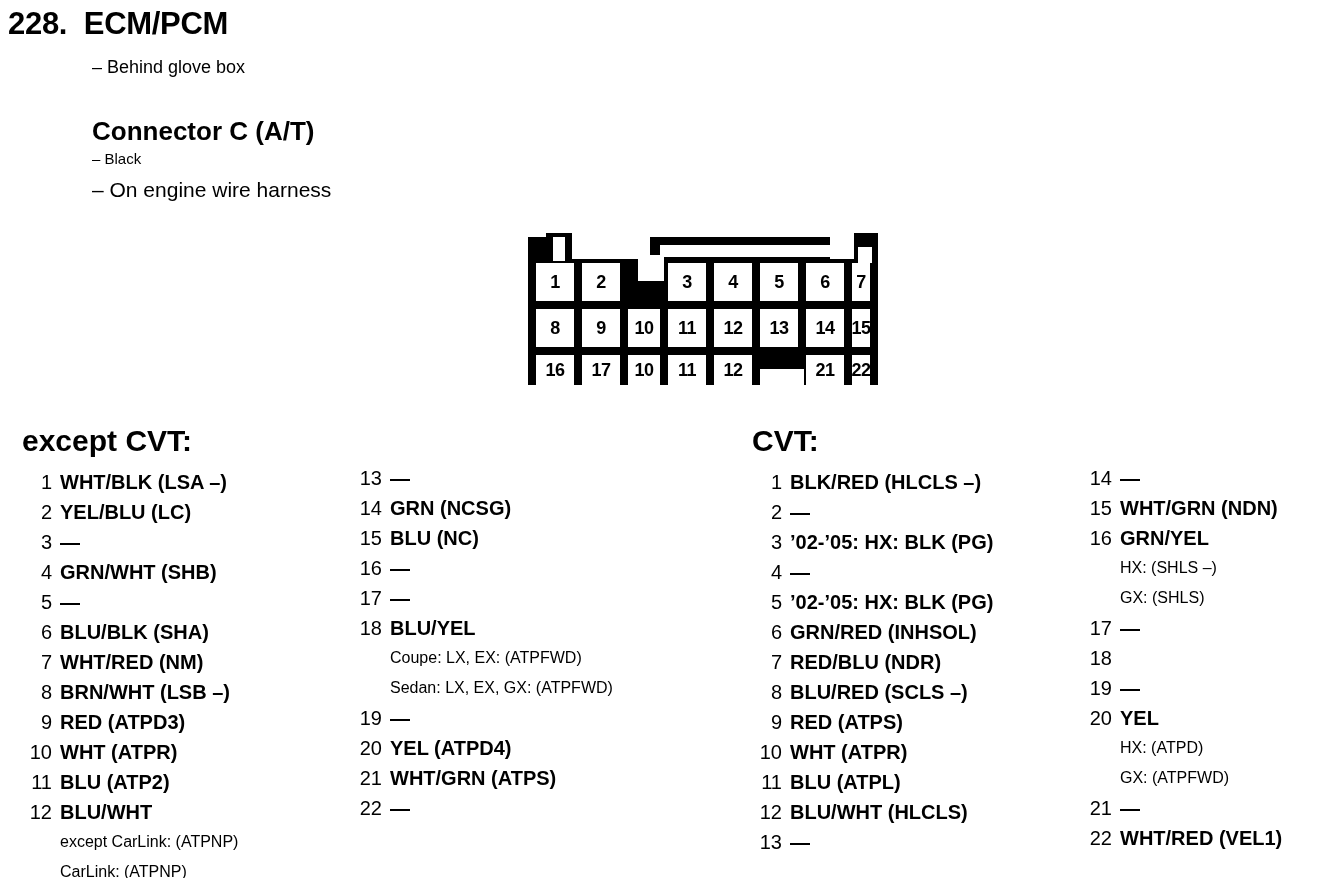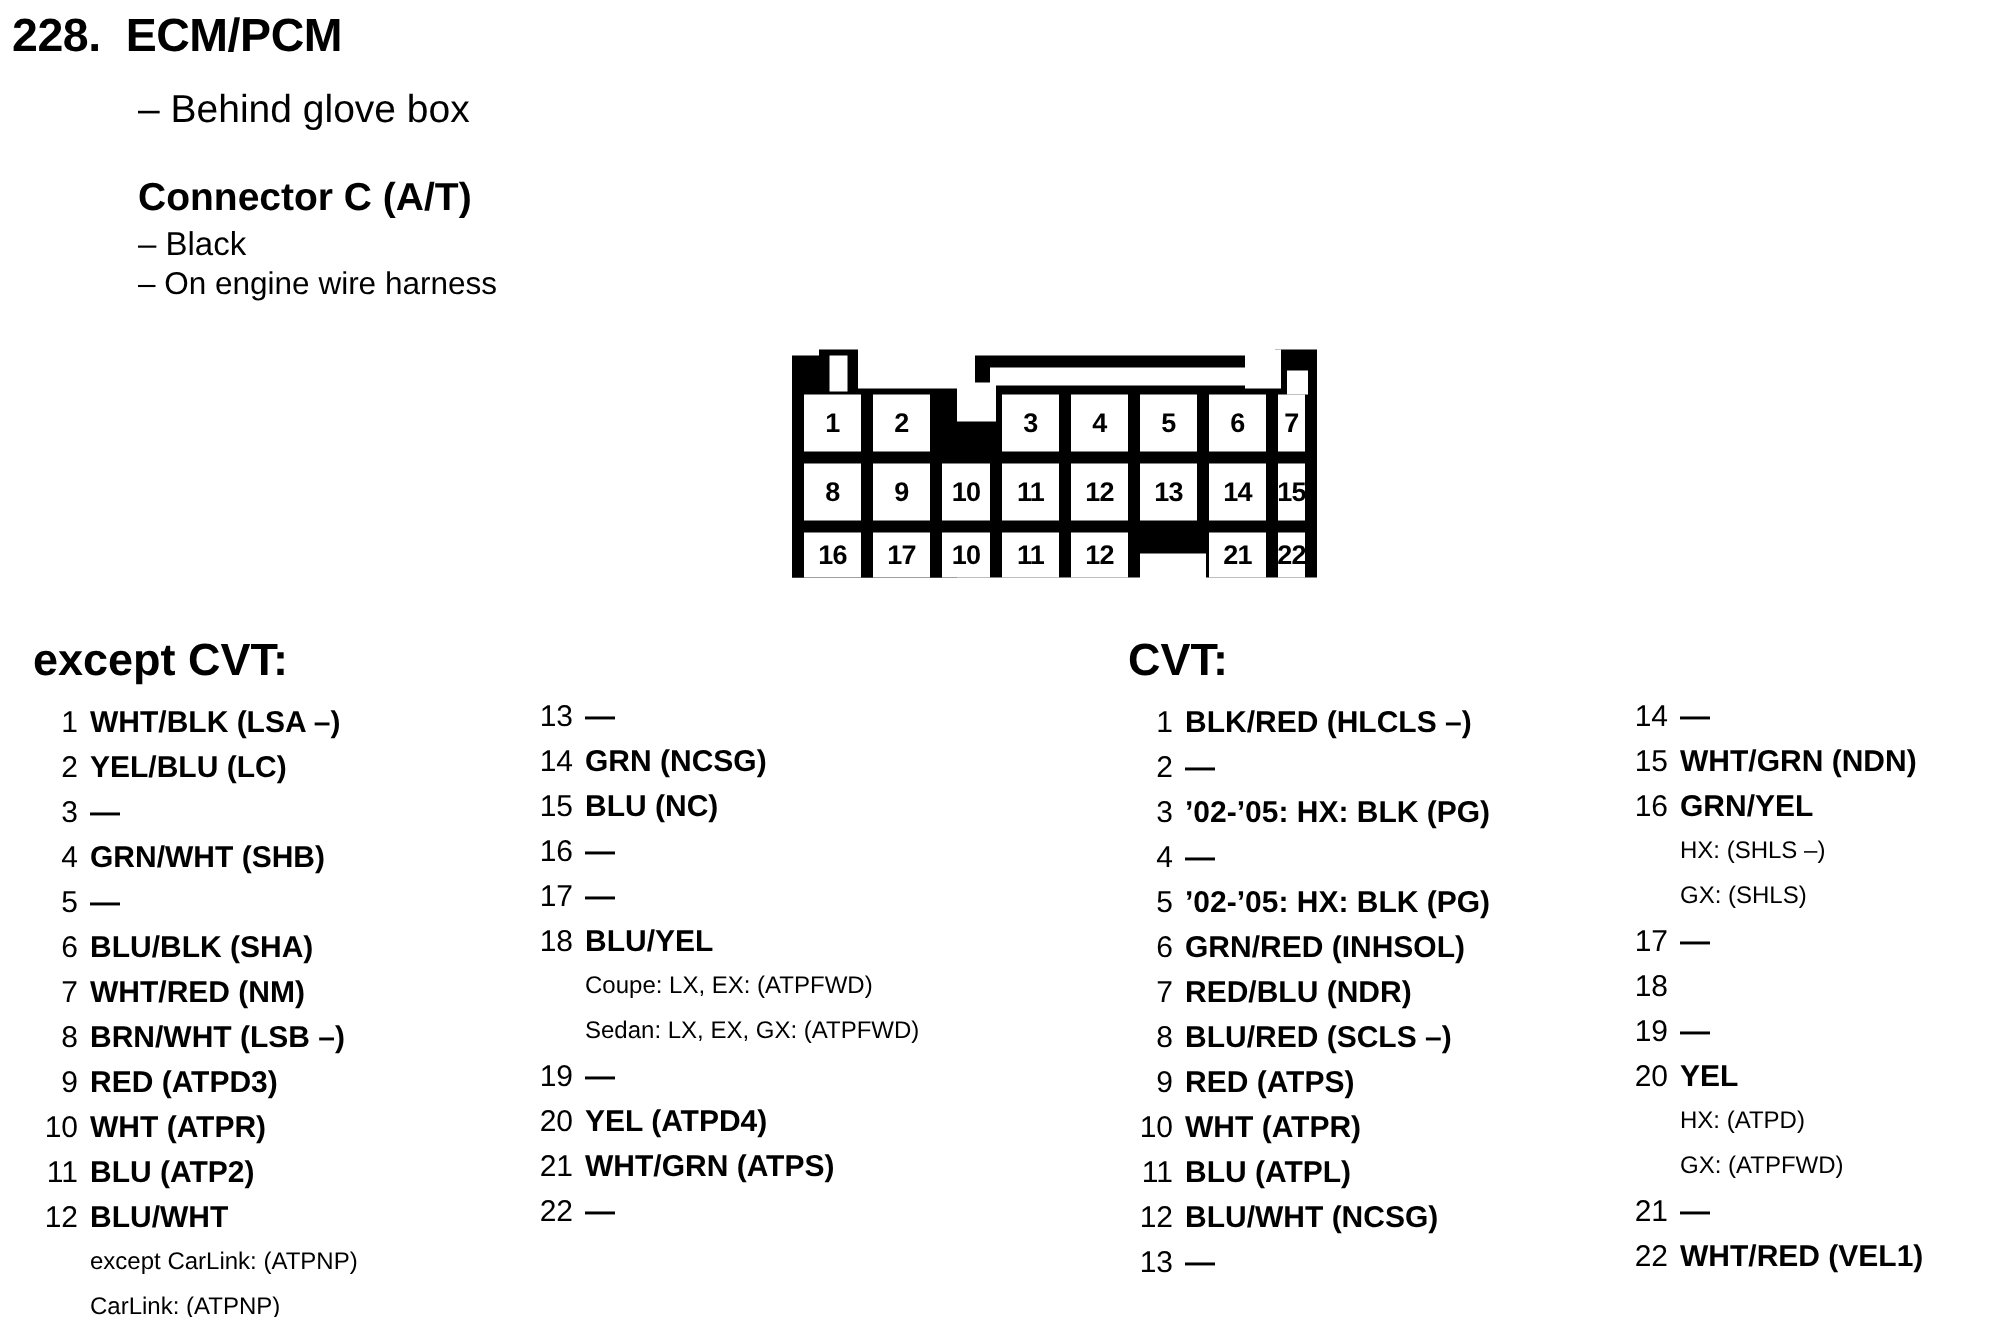--- a/index.html
+++ b/index.html
@@ -23,36 +23,36 @@
     top: 6px;
     font-size: 31px;
     font-weight: bold;
     letter-spacing: -0.3px;
     white-space: pre;
   }
   #location-note {
     position: absolute;
     left: 92px;
     top: 57px;
-    font-size: 26px;
+    font-size: 18px;
     white-space: pre;
   }
   #connector-heading {
     position: absolute;
     left: 92px;
     top: 116px;
     font-size: 26px;
     font-weight: bold;
     white-space: pre;
   }
   #connector-note-1 {
     position: absolute;
     left: 92px;
     top: 150px;
-    font-size: 22px;
+    font-size: 15px;
     white-space: pre;
   }
   #connector-note-2 {
     position: absolute;
     left: 92px;
     top: 178px;
     font-size: 21px;
     white-space: pre;
   }
 
@@ -213,21 +213,21 @@
       <div class="pin-row"><span class="pin-num">2</span><span class="pin-val">—</span></div>
       <div class="pin-row"><span class="pin-num">3</span><span class="pin-val">’02-’05: HX: BLK (PG)</span></div>
       <div class="pin-row"><span class="pin-num">4</span><span class="pin-val">—</span></div>
       <div class="pin-row"><span class="pin-num">5</span><span class="pin-val">’02-’05: HX: BLK (PG)</span></div>
       <div class="pin-row"><span class="pin-num">6</span><span class="pin-val">GRN/RED (INHSOL)</span></div>
       <div class="pin-row"><span class="pin-num">7</span><span class="pin-val">RED/BLU (NDR)</span></div>
       <div class="pin-row"><span class="pin-num">8</span><span class="pin-val">BLU/RED (SCLS –)</span></div>
       <div class="pin-row"><span class="pin-num">9</span><span class="pin-val">RED (ATPS)</span></div>
       <div class="pin-row"><span class="pin-num">10</span><span class="pin-val">WHT (ATPR)</span></div>
       <div class="pin-row"><span class="pin-num">11</span><span class="pin-val">BLU (ATPL)</span></div>
-      <div class="pin-row"><span class="pin-num">12</span><span class="pin-val">BLU/WHT (NCSG)</span></div>
+      <div class="pin-row"><span class="pin-num">12</span><span class="pin-val">BLU/WHT (HLCLS)</span></div>
       <div class="pin-row"><span class="pin-num">13</span><span class="pin-val">—</span></div>
     </div>
 </div>
 
 <div class="list-col" style="left:1082px; top:463px; width:260px;">
   <div id="cv2">
       <div class="pin-row"><span class="pin-num">14</span><span class="pin-val">—</span></div>
       <div class="pin-row"><span class="pin-num">15</span><span class="pin-val">WHT/GRN (NDN)</span></div>
       <div class="pin-row"><span class="pin-num">16</span><span class="pin-val">GRN/YEL</span></div>
       <div class="pin-sub">HX: (SHLS –)</div>

